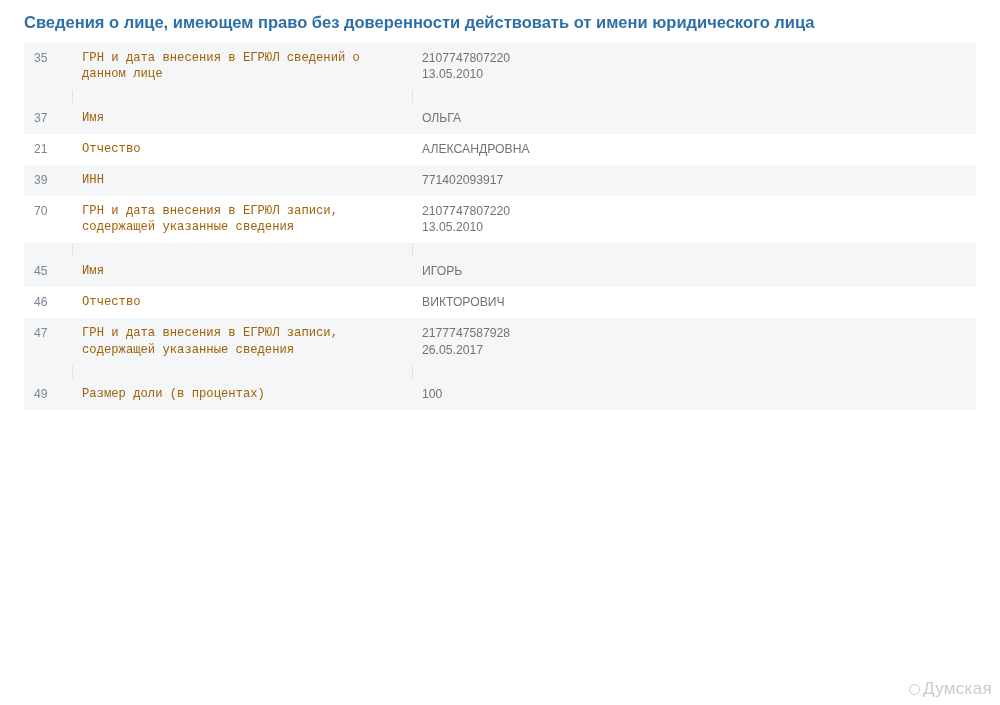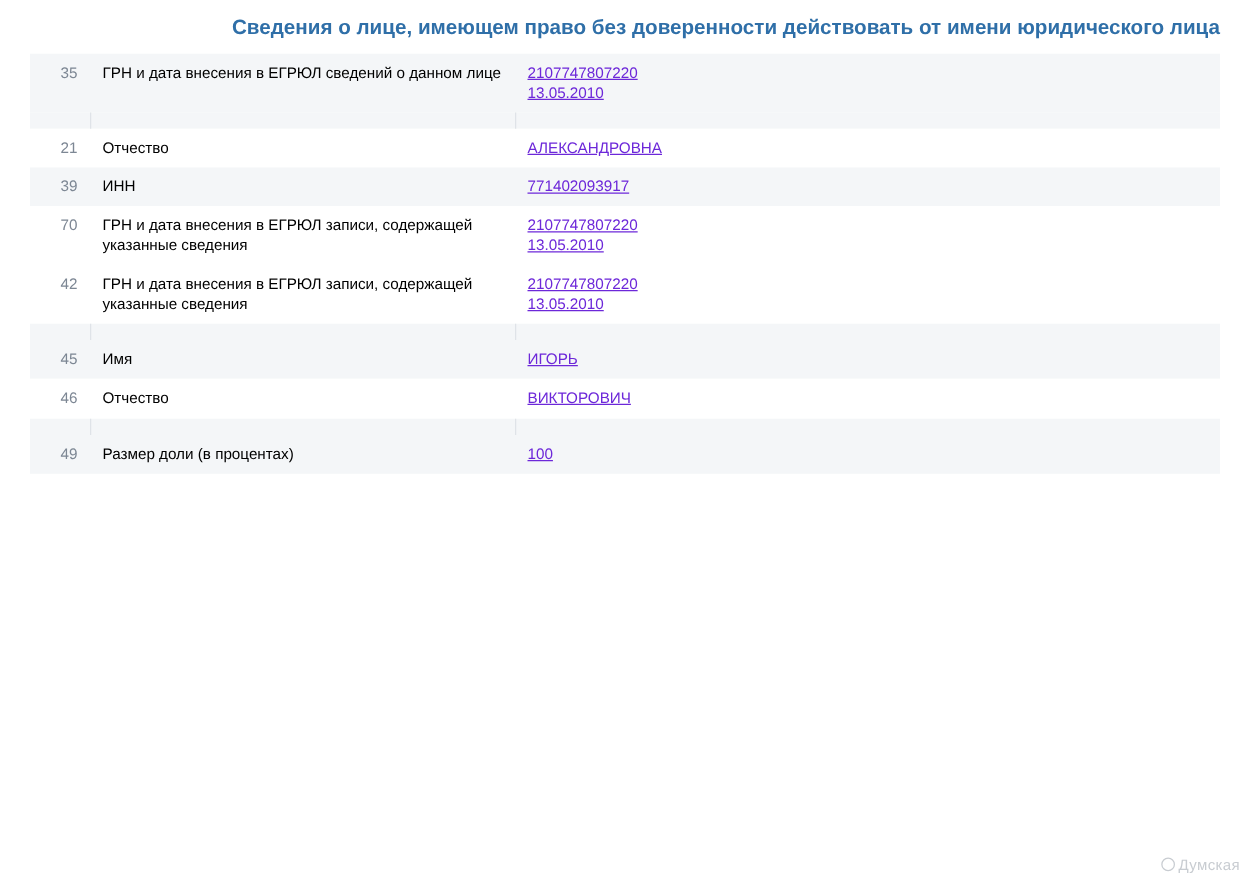--- a/index.html
+++ b/index.html
@@ -18,21 +18,21 @@
   .doc {
     position: absolute;
     left: 24px;
     top: 0;
     width: 952px;
   }
   .section-title {
     color: #2f6fa8;
     font-size: 16.5px;
     font-weight: bold;
-    text-align: right;
+    text-align: left;
     padding: 12px 0 10px 0;
     background: #ffffff;
     line-height: 1.25;
   }
   table.reg {
     border-collapse: collapse;
     width: 952px;
     table-layout: fixed;
   }
   table.reg td {
@@ -42,49 +42,49 @@
     line-height: 1.32;
     border: none;
   }
   col.c-num { width: 48px; }
   col.c-label { width: 340px; }
   col.c-value { width: 564px; }
 
   td.num {
     color: #7d8794;
     font-size: 12px;
-    text-align: right;
+    text-align: left;
     padding-top: 8px;
     border-right: 1px solid #dfe3e8;
   }
   td.label {
-    color: #000000;
+    color: #a16207;
     border-right: 1px solid #dfe3e8;
     padding-left: 14px;
+    font-family: Liberation Mono, monospace;
   }
   td.value {
-    color: #6d28d9;
+    color: #737373;
     padding-left: 16px;
     white-space: pre-line;
-    text-decoration: underline;
   }
   tr.shade td { background: #f4f6f8; }
   tr.plain td { background: #ffffff; }
   tr.spacer td {
     padding: 0;
     height: 13px;
     background: #f4f6f8;
     border-right: none;
   }
   tr.spacer td.num, tr.spacer td.label { border-right: 1px solid #dfe3e8; }
   .watermark {
     position: absolute;
     right: 8px;
     bottom: 6px;
-    font-size: 12px;
+    font-size: 17px;
     color: #c8ccd1;
     letter-spacing: 0.3px;
   }
   .watermark .mark-icon {
     display: inline-block;
     width: 9px;
     height: 9px;
     border: 1px solid #c8ccd1;
     border-radius: 50%;
     margin-right: 3px;
@@ -108,38 +108,37 @@
             <td class="num">35</td>
             <td class="label">ГРН и дата внесения в ЕГРЮЛ сведений о данном лице</td>
             <td class="value">2107747807220
 13.05.2010</td>
           </tr>
           <tr class="spacer">
             <td class="num"></td>
             <td class="label"></td>
             <td class="value"></td>
           </tr>
+          <tr class="shade">
+            <td class="num">37</td>
+            <td class="label">Имя</td>
+            <td class="value">ОЛЬГА</td>
+          </tr>
           <tr class="plain">
             <td class="num">21</td>
             <td class="label">Отчество</td>
             <td class="value">АЛЕКСАНДРОВНА</td>
           </tr>
           <tr class="shade">
             <td class="num">39</td>
             <td class="label">ИНН</td>
             <td class="value">771402093917</td>
           </tr>
           <tr class="plain">
             <td class="num">70</td>
-            <td class="label">ГРН и дата внесения в ЕГРЮЛ записи, содержащей указанные сведения</td>
-            <td class="value">2107747807220
-13.05.2010</td>
-          </tr>
-          <tr class="plain">
-            <td class="num">42</td>
             <td class="label">ГРН и дата внесения в ЕГРЮЛ записи, содержащей указанные сведения</td>
             <td class="value">2107747807220
 13.05.2010</td>
           </tr>
         </tbody>
       </table>
       <table class="reg">
         <colgroup>
           <col class="c-num">
           <col class="c-label">
@@ -154,20 +153,26 @@
           <tr class="shade">
             <td class="num">45</td>
             <td class="label">Имя</td>
             <td class="value">ИГОРЬ</td>
           </tr>
           <tr class="plain">
             <td class="num">46</td>
             <td class="label">Отчество</td>
             <td class="value">ВИКТОРОВИЧ</td>
           </tr>
+          <tr class="shade">
+            <td class="num">47</td>
+            <td class="label">ГРН и дата внесения в ЕГРЮЛ записи, содержащей указанные сведения</td>
+            <td class="value">2177747587928
+26.05.2017</td>
+          </tr>
           <tr class="spacer">
             <td class="num"></td>
             <td class="label"></td>
             <td class="value"></td>
           </tr>
           <tr class="shade">
             <td class="num">49</td>
             <td class="label">Размер доли (в процентах)</td>
             <td class="value">100</td>
           </tr>

